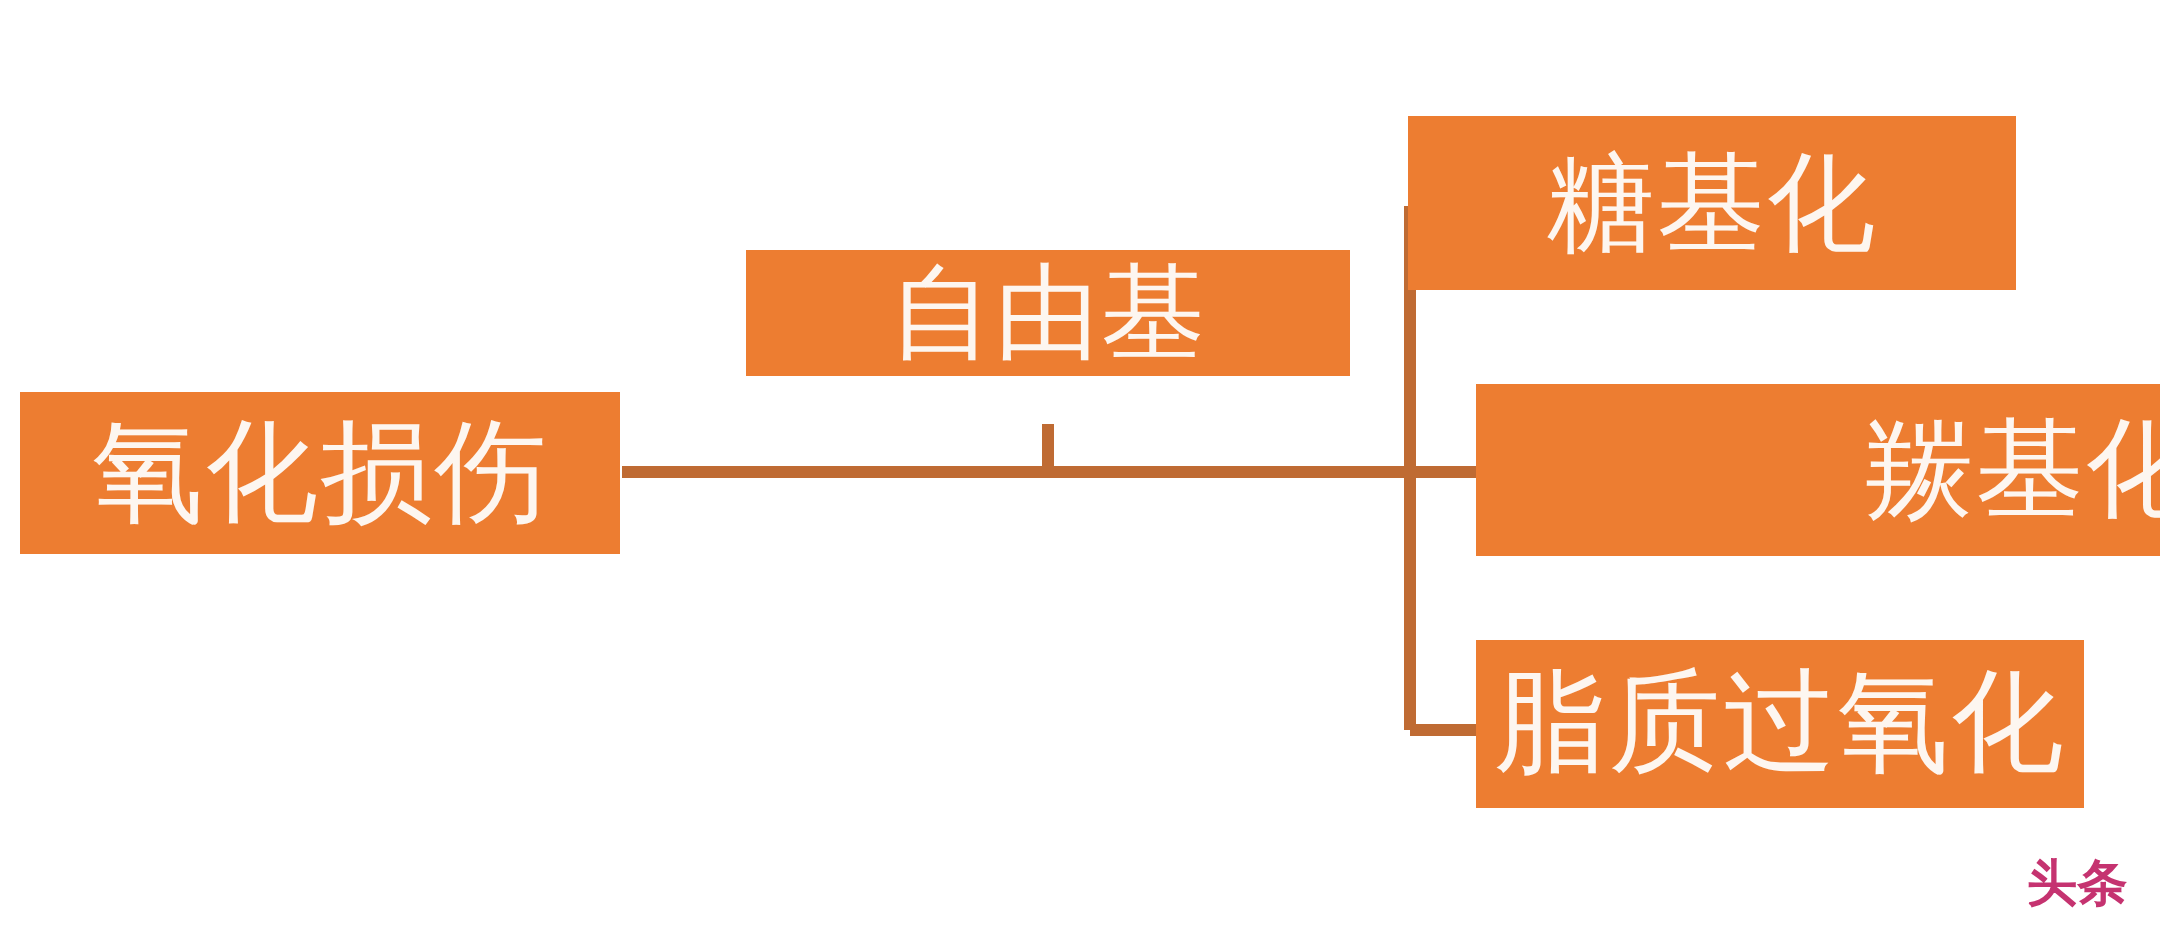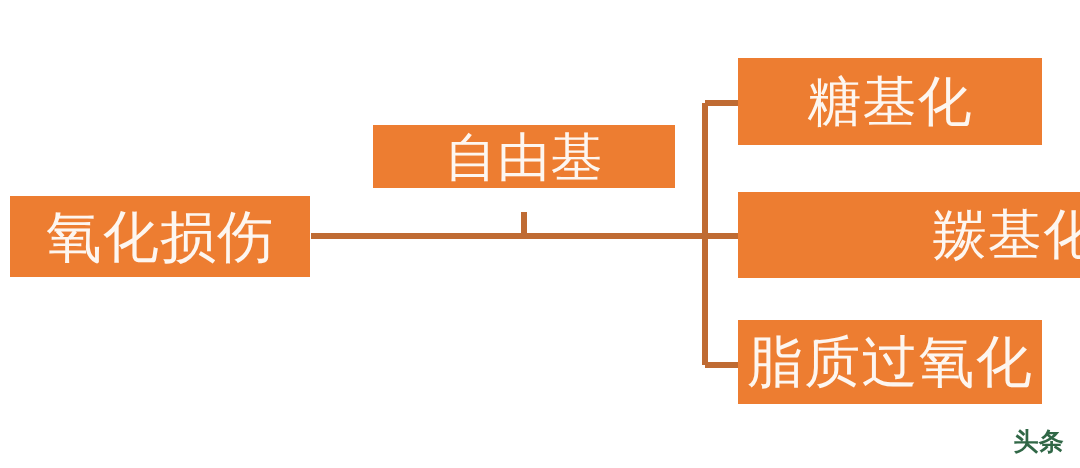--- a/index.html
+++ b/index.html
@@ -48,38 +48,38 @@
     letter-spacing: 0.02em;
   }
 
   
   #node-root      { left: 10px;  top: 196px; width: 300px; height: 81px; }
   #node-root .node-label { font-size: 56px; }
 
   #node-freerad   { left: 373px; top: 125px; width: 302px; height: 63px; text-align: right; }
   #node-freerad .node-label { font-size: 52px; }
 
-  #node-glycation { left: 738px; top: 58px;  width: 304px; height: 87px; }
+  #node-glycation { left: 704px; top: 58px;  width: 304px; height: 87px; }
   #node-glycation .node-label { font-size: 54px; }
 
   #node-carbonyl  { left: 738px; top: 192px; width: 360px; height: 86px; justify-content: flex-end; }
   #node-carbonyl .node-label { font-size: 54px; }
 
   #node-lipid     { left: 738px; top: 320px; width: 304px; height: 84px; }
   #node-lipid .node-label { font-size: 56px; margin-left: -14px; margin-right: -14px; }
 
   
   #watermark {
     position: absolute;
     right: 16px;
     bottom: 10px;
     display: flex;
     align-items: baseline;
     gap: 9px;
-    color: #14532d;
+    color: #be185d;
     font-family: "DejaVu Sans", "Liberation Sans", sans-serif;
     font-size: 25px;
     font-weight: 700;
     letter-spacing: 0.01em;
     opacity: 0.88;
     text-shadow: 0 1px 0 rgba(255,255,255,0.85);
   }
   #watermark .wm-brand { font-weight: 700; }
   #watermark .wm-handle { font-weight: 700; }
 </style>

